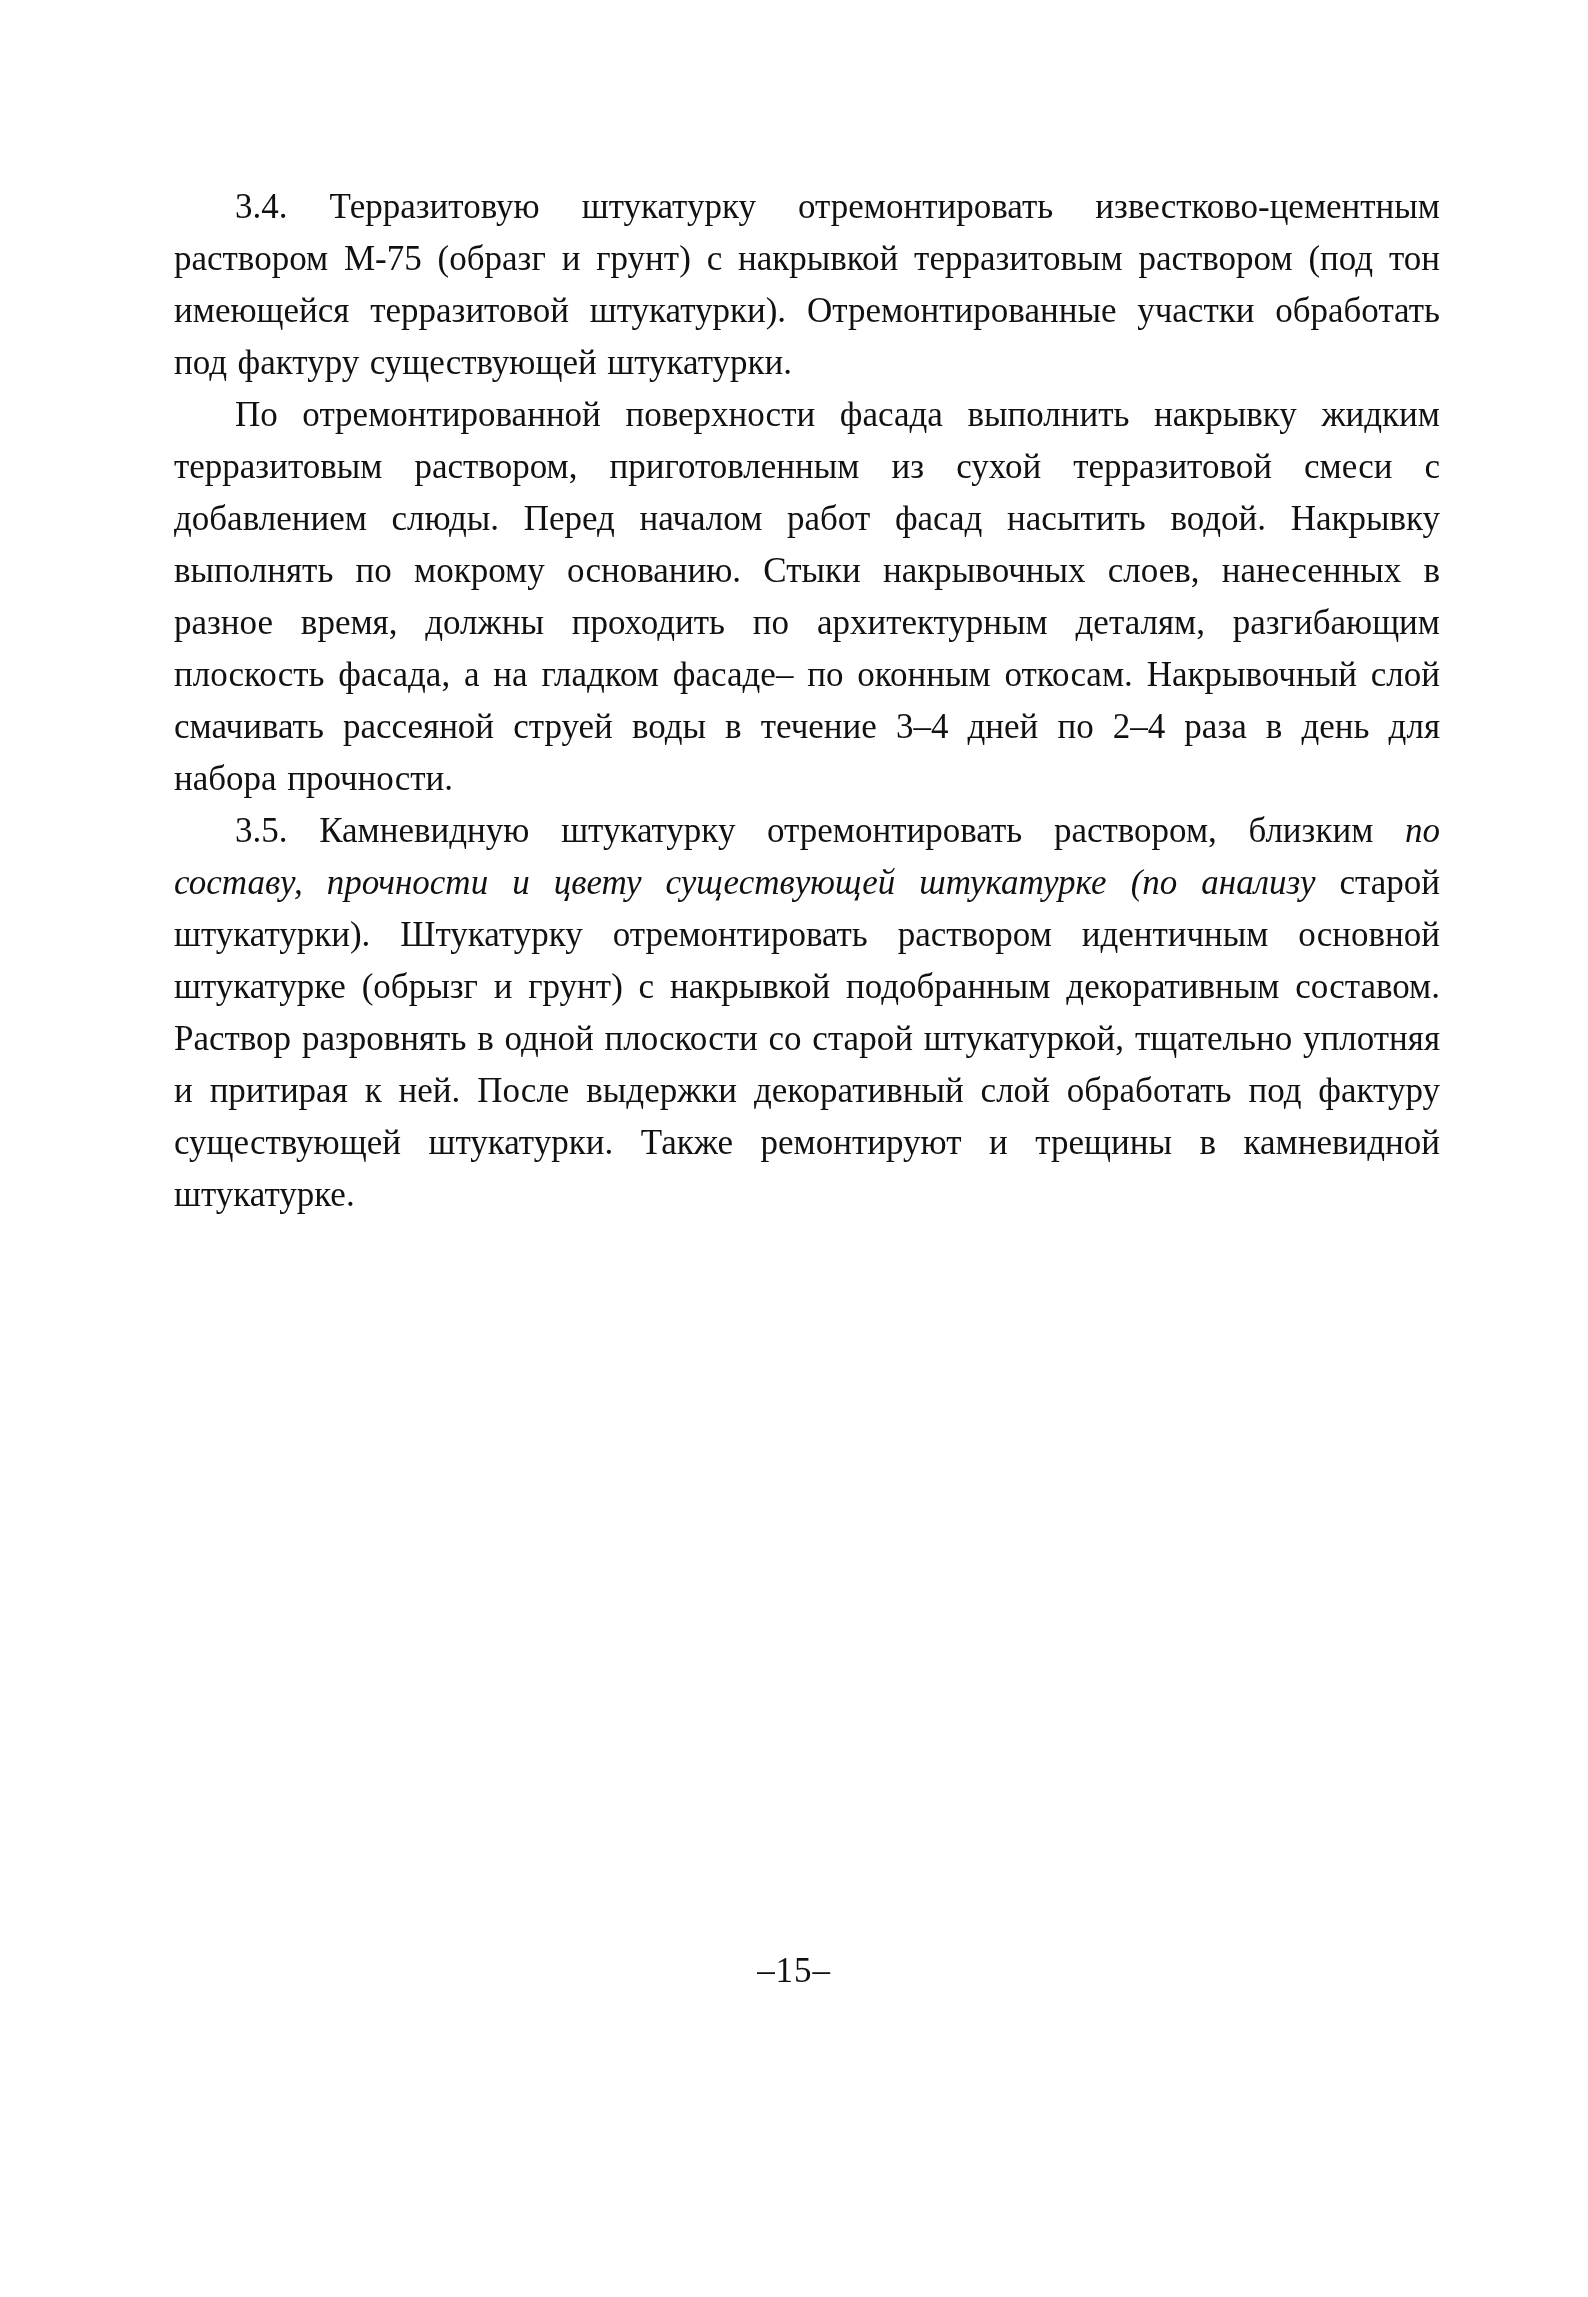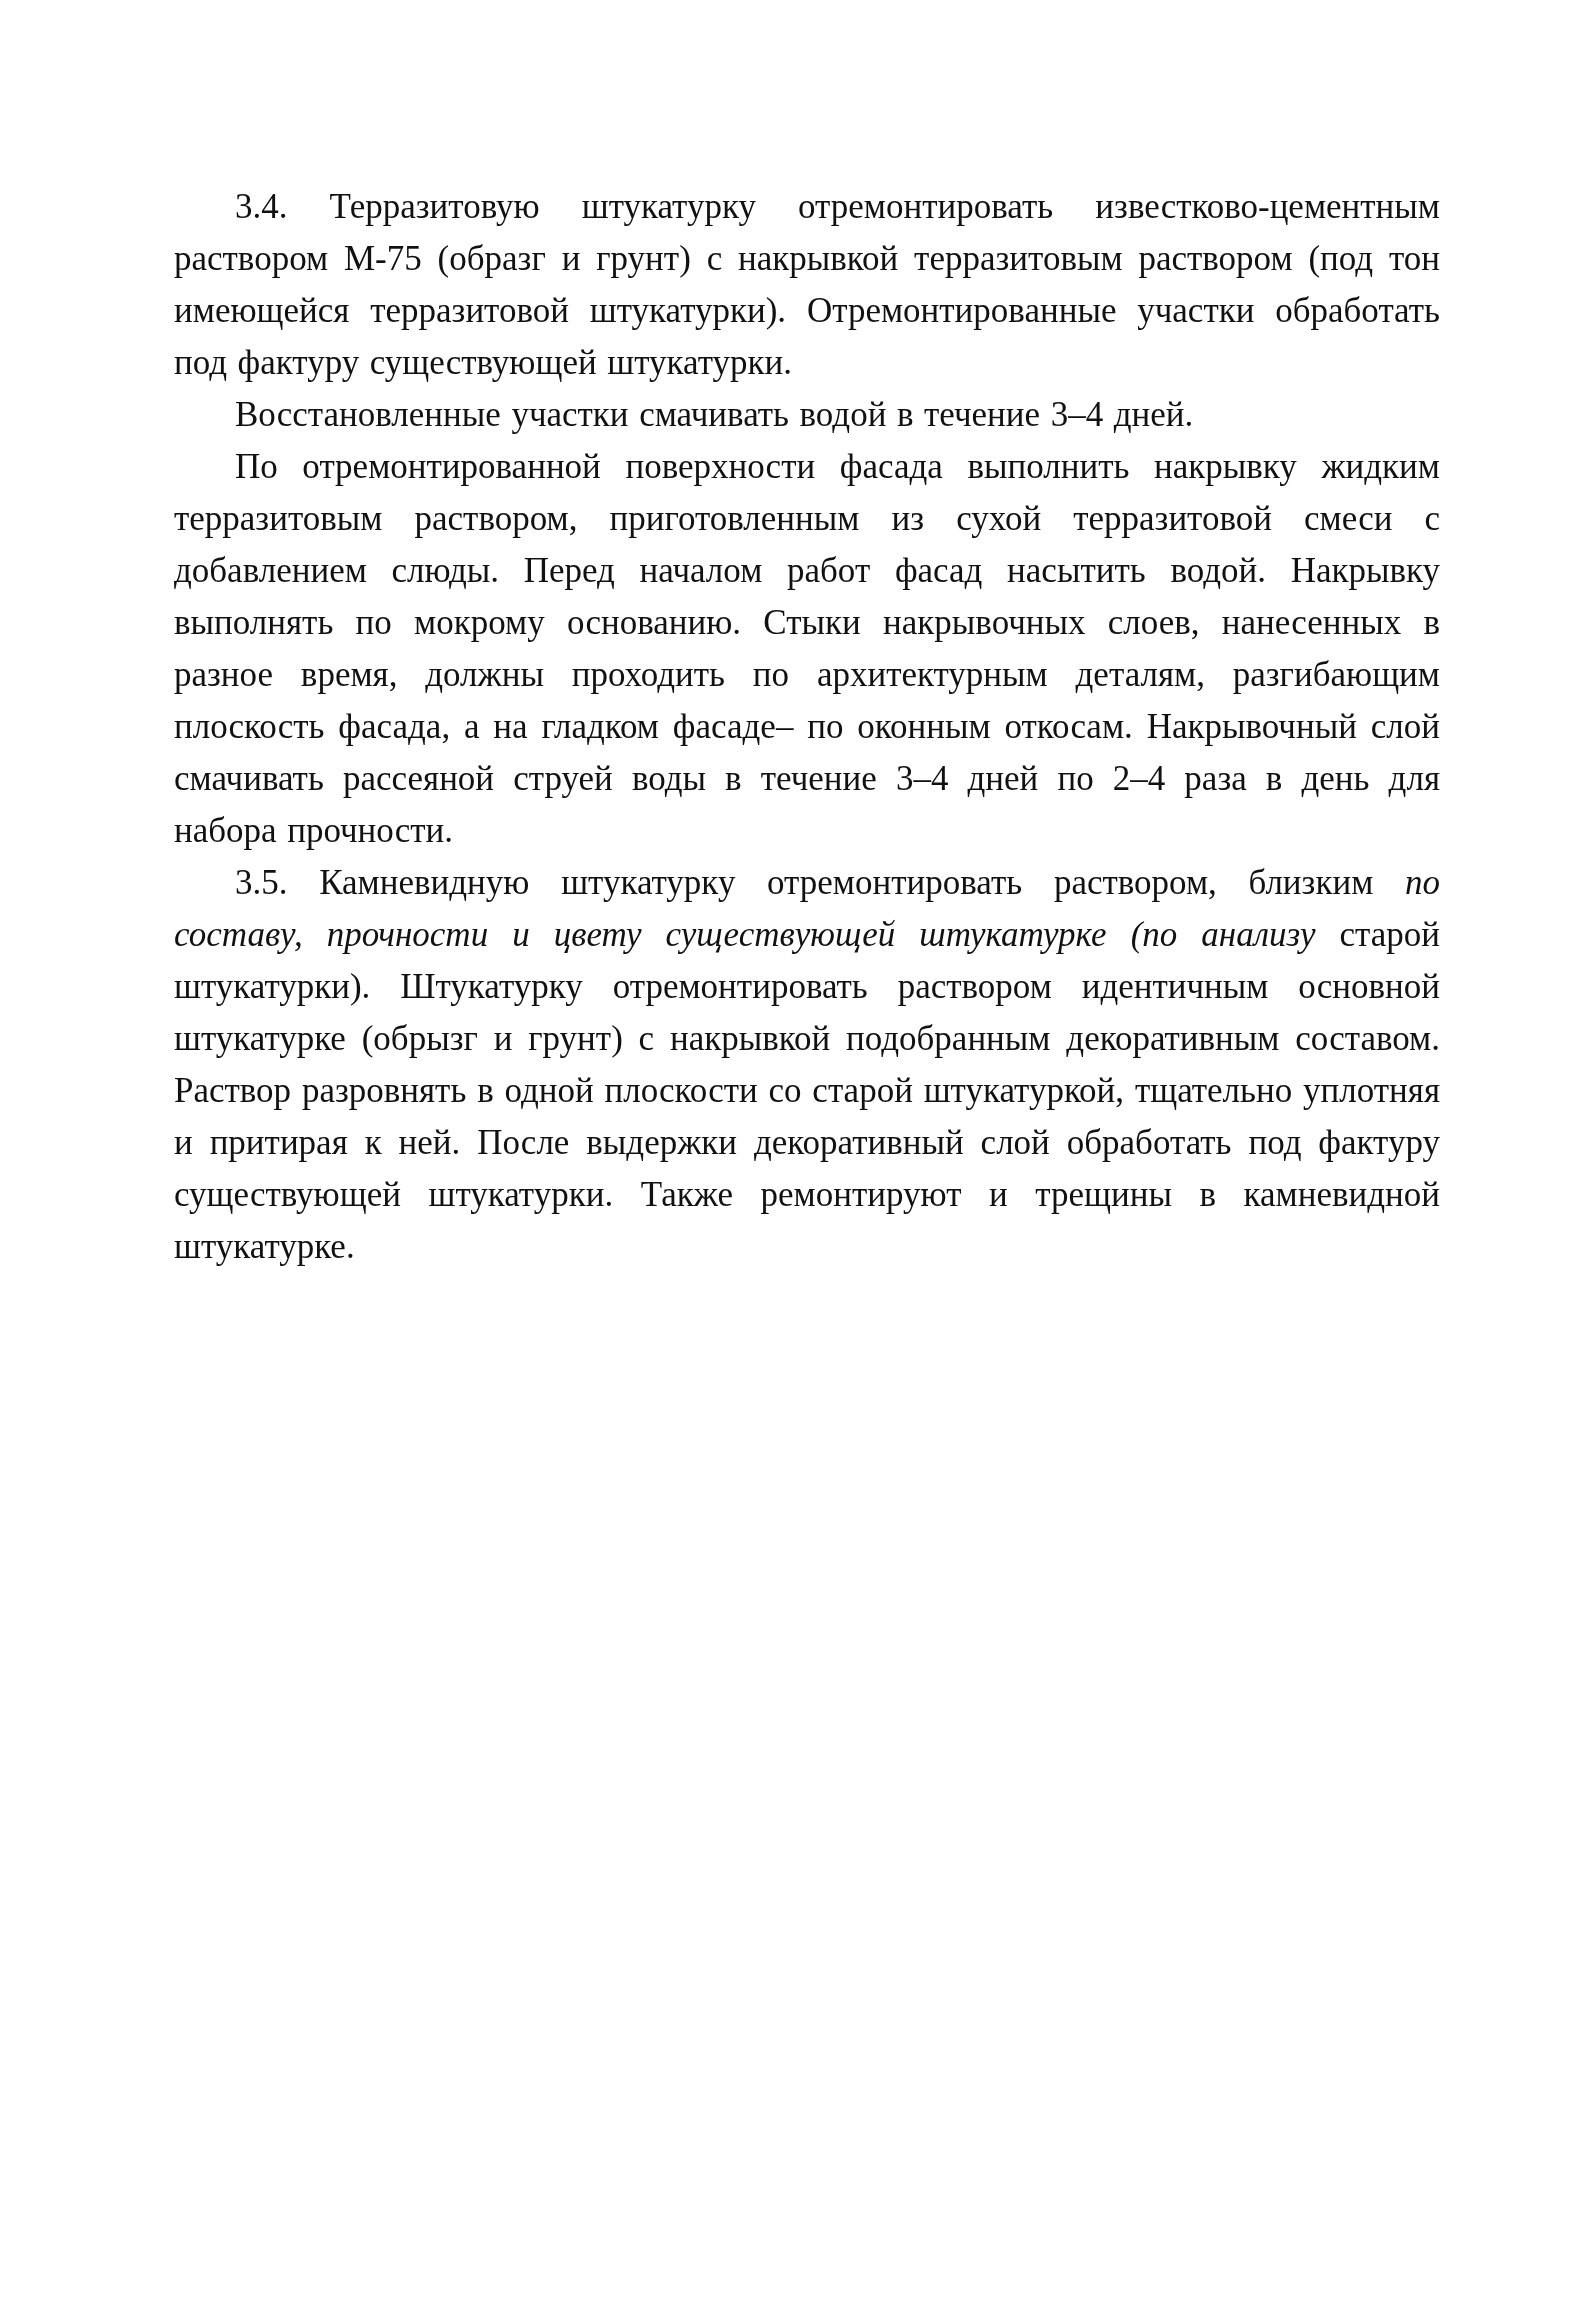--- a/index.html
+++ b/index.html
@@ -43,18 +43,18 @@
     letter-spacing: 0.9px;
     color: #111111;
   }
 </style>
 </head>
 <body>
 
 <div class="page">
   <div class="text-block">
       <p class="para"><span>3.4. Терразитовую штукатурку отремонтировать известково-цементным раствором М-75 (образг и грунт) с накрывкой терразитовым раствором (под тон имеющейся терразитовой штукатурки). Отремонтированные участки обработать под фактуру существующей штукатурки.</span></p>
-      <p class="para"><span>Восстановленные участки смачивать водой в течение 3–4 дней.</span></p>
       <p class="para"><span>По отремонтированной поверхности фасада выполнить накрывку жидким терразитовым раствором, приготовленным из сухой терразитовой смеси с добавлением слюды. Перед началом работ фасад насытить водой. Накрывку выполнять по мокрому основанию. Стыки накрывочных слоев, нанесенных в разное время, должны проходить по архитектурным деталям, разгибающим плоскость фасада, а на гладком фасаде– по оконным откосам. Накрывочный слой смачивать рассеяной струей воды в течение 3–4 дней по 2–4 раза в день для набора прочности.</span></p>
       <p class="para"><span>3.5. Камневидную штукатурку отремонтировать раствором, близким </span><span class="italic">по составу, прочности и цвету существующей штукатурке (по анализу</span><span> старой штукатурки). Штукатурку отремонтировать раствором идентичным основной штукатурке (обрызг и грунт) с накрывкой подобранным декоративным составом. Раствор разровнять в одной плоскости со старой штукатуркой, тщательно уплотняя и притирая к ней. После выдержки декоративный слой обработать под фактуру существующей штукатурки. Также ремонтируют и трещины в камневидной штукатурке.</span></p>
     </div>
+  <div class="page-number">–15–</div>
 </div>
 
 
 </body></html>

